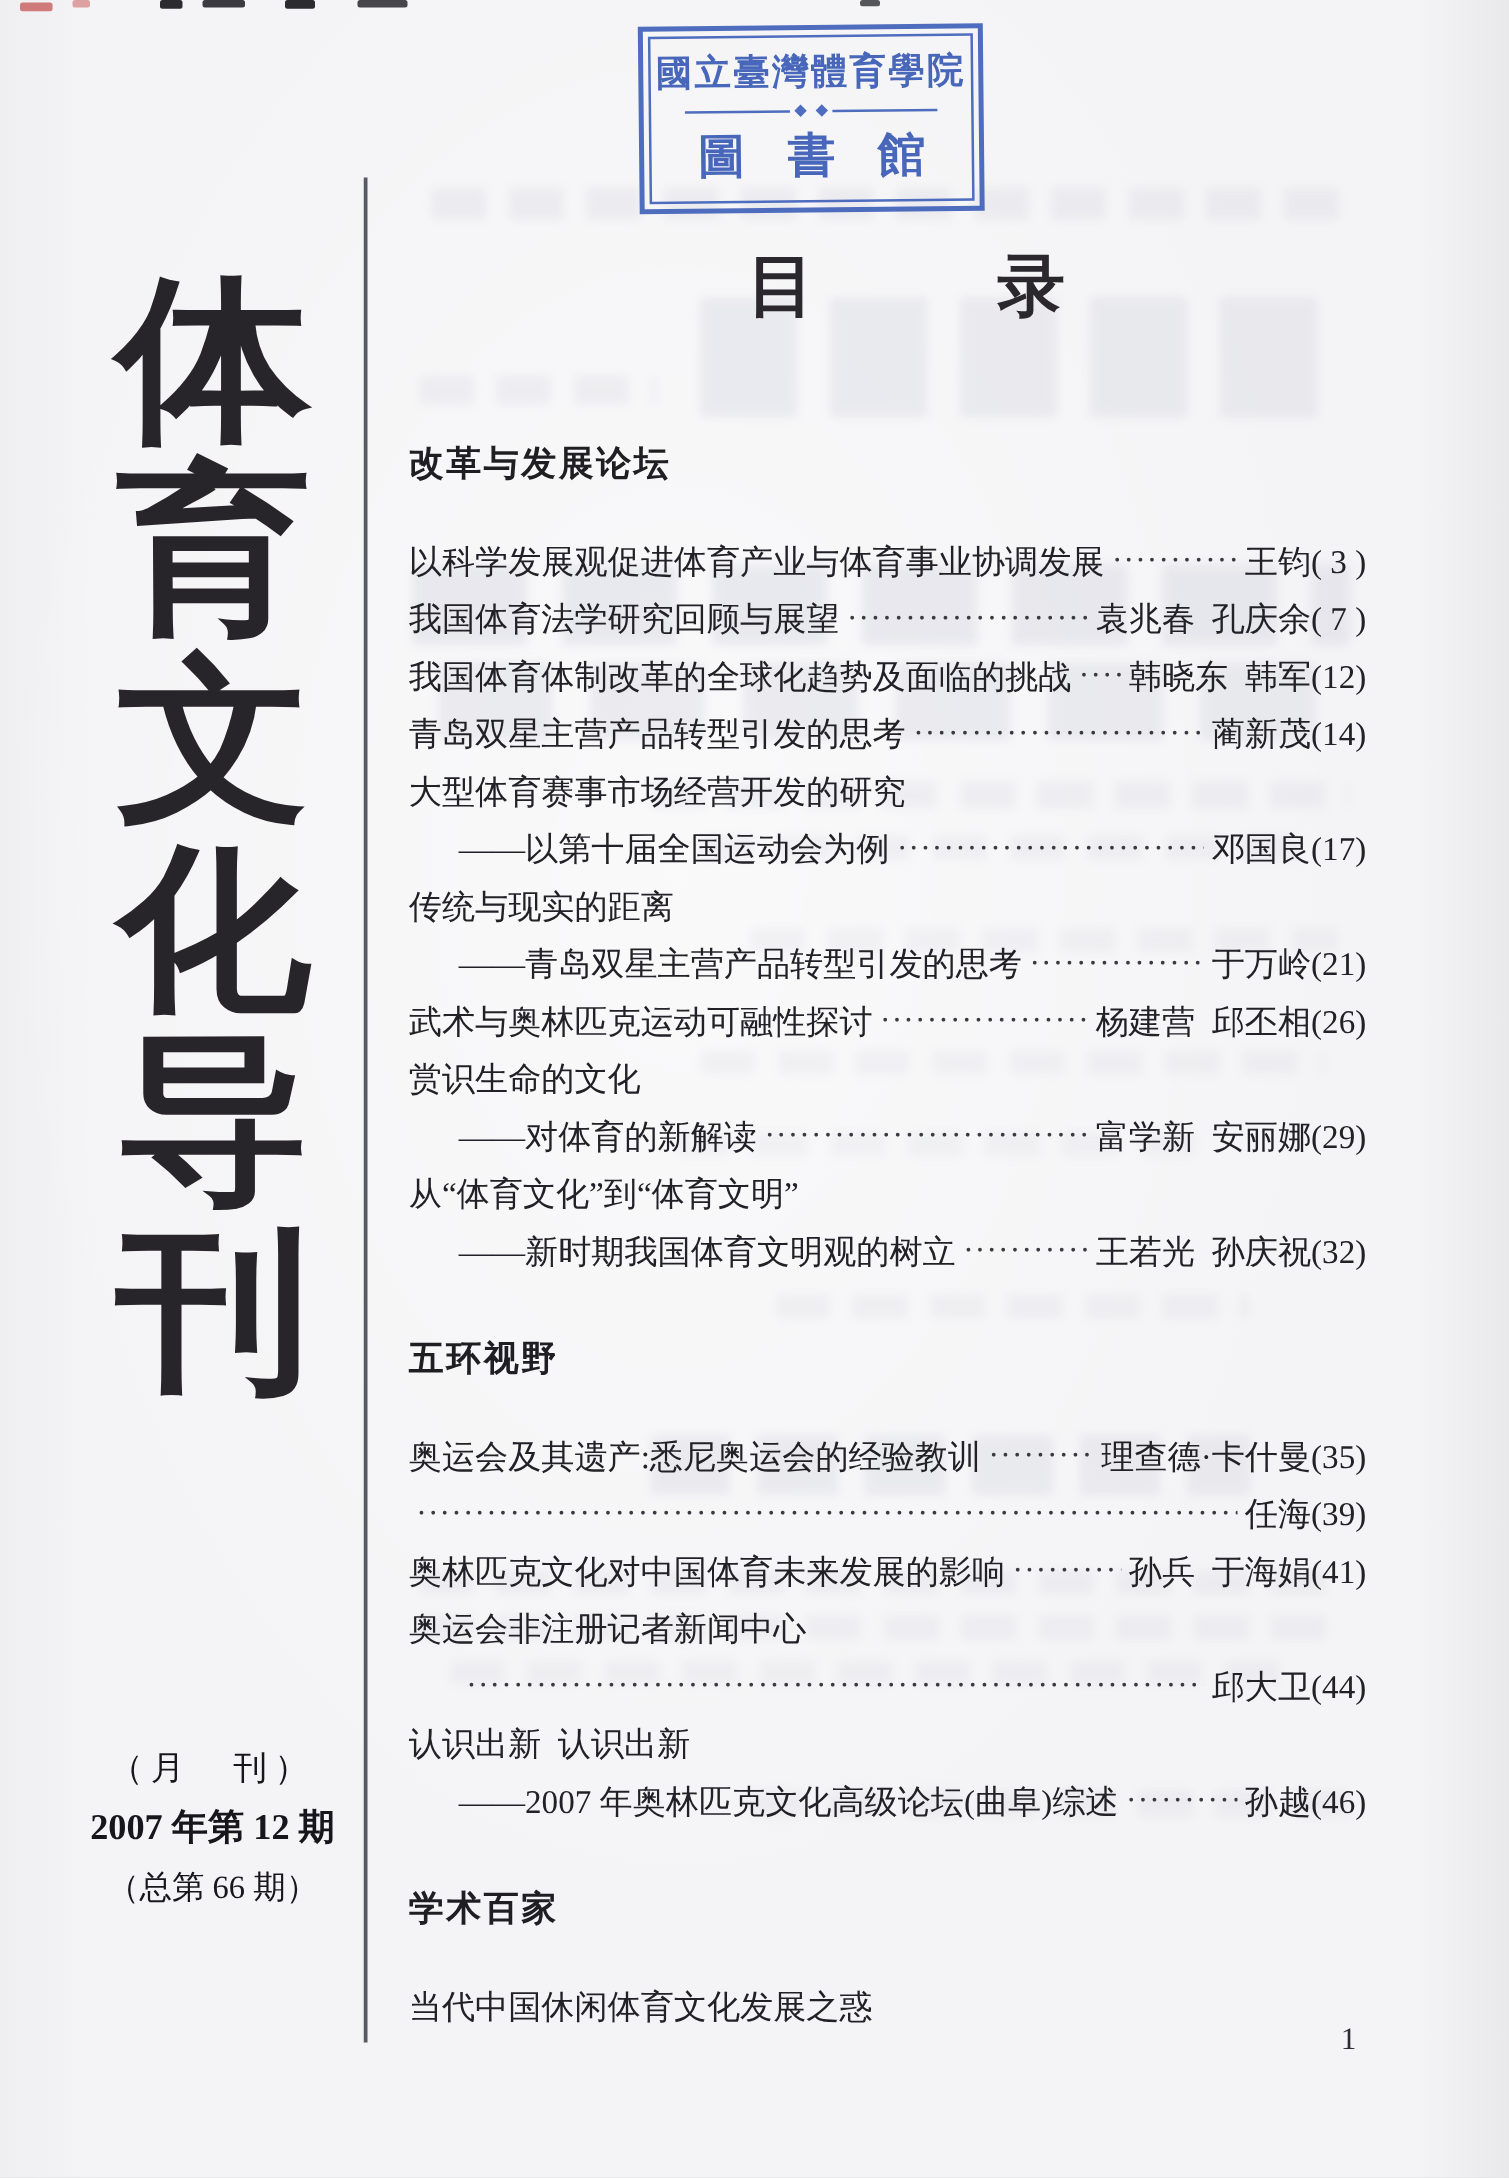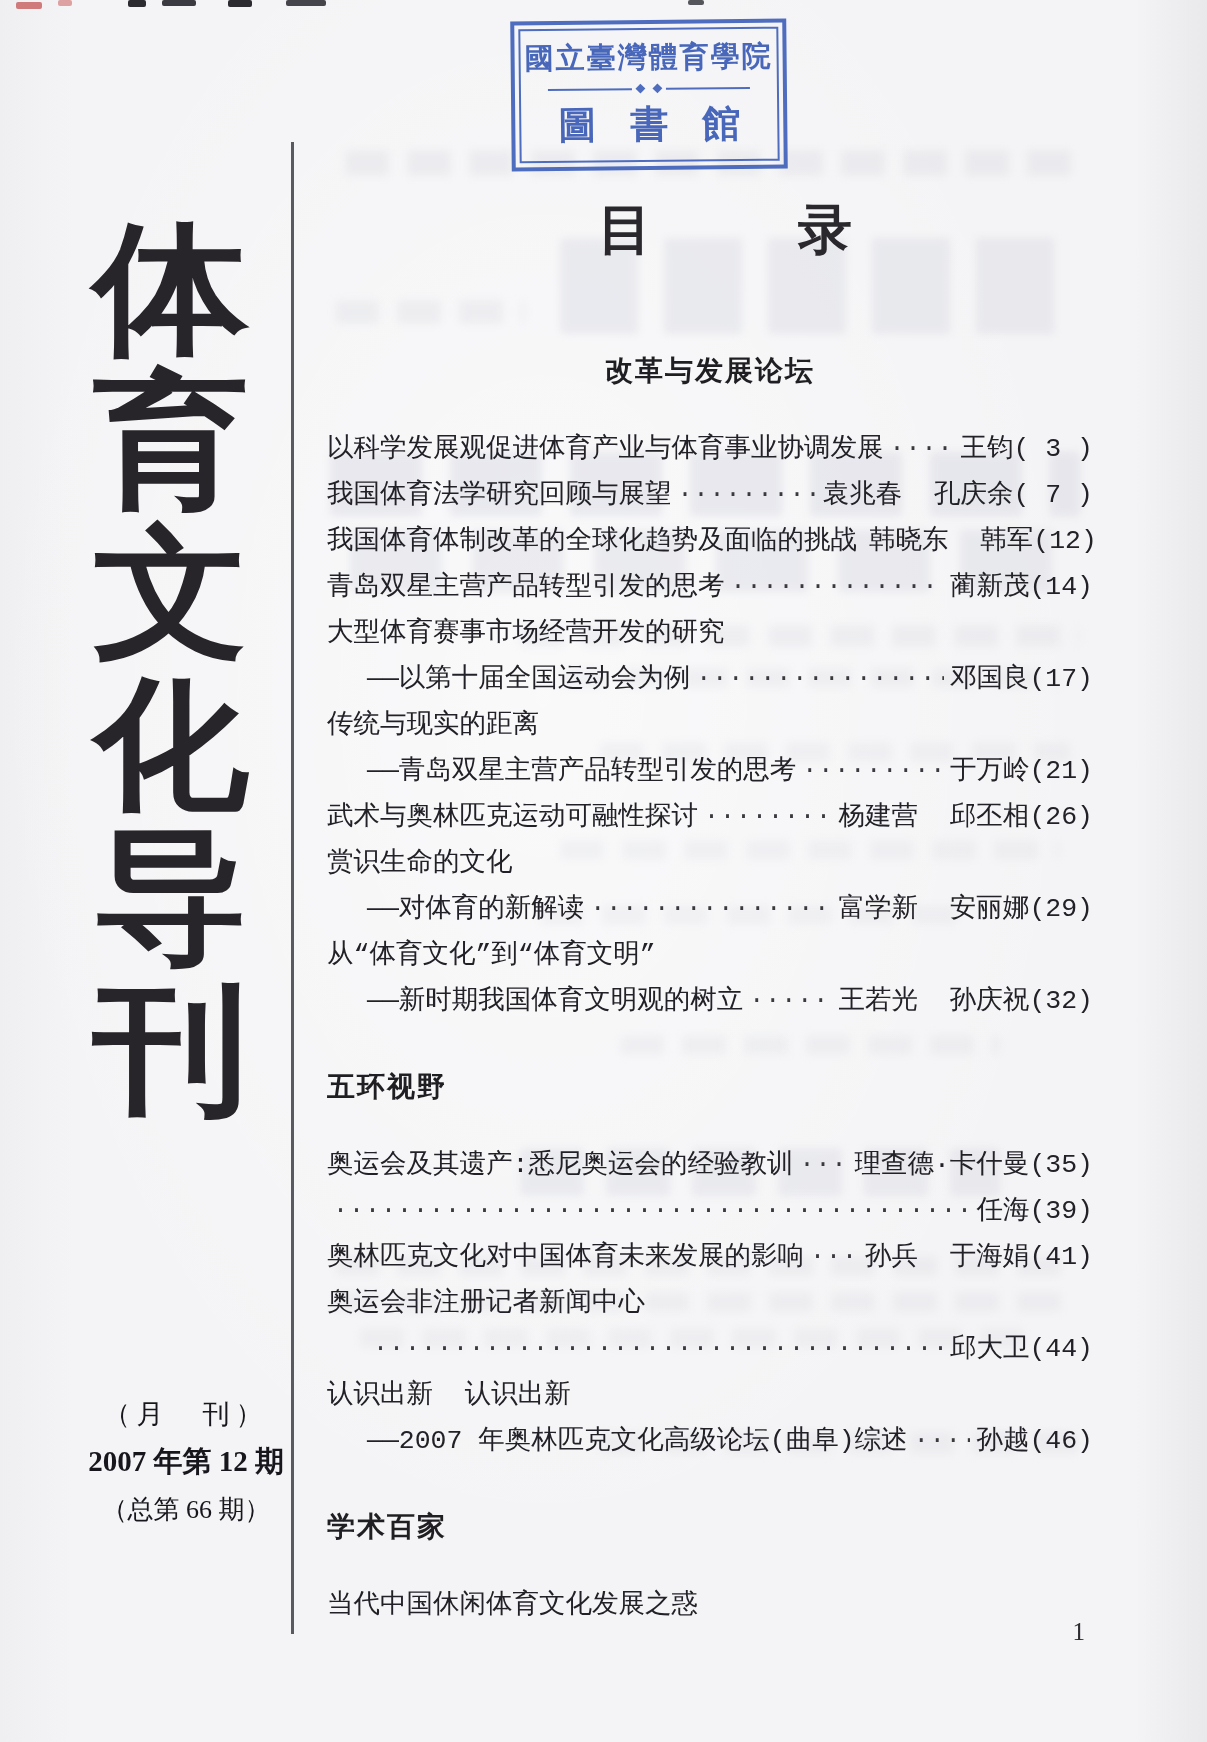--- a/index.html
+++ b/index.html
@@ -43,37 +43,37 @@
   .stamp-divider{display:flex;align-items:center;width:86%;height:8px;}
   .stamp-divider .bar{flex:1;height:2px;background:#4062ba;}
   .stamp-divider .dia{width:7px;height:7px;background:#4062ba;transform:rotate(45deg);margin:0 5px;}
   .stamp-line2{font-size:38px;font-weight:bold;letter-spacing:34px;text-indent:34px;white-space:nowrap;}
   
   .rule{position:absolute;left:291px;top:142px;width:3px;height:1492px;background:#595962;}
   .masthead{position:absolute;left:86px;top:214px;width:170px;
     font-family:"Liberation Sans", sans-serif;font-weight:900;color:#28252a;}
   .masthead .ch{height:152px;line-height:148px;font-size:147px;text-align:center;
     transform:scale(1.06,.97);}
-  .issue{position:absolute;left:60px;top:1396px;width:252px;text-align:center;color:#17161c;}
+  .issue{position:absolute;left:44px;top:1396px;width:252px;text-align:center;color:#17161c;}
   .issue .freq{font-size:27px;letter-spacing:6px;margin-bottom:10px;white-space:nowrap;}
   .issue .num{font-size:29px;font-weight:bold;margin-bottom:10px;white-space:nowrap;}
   .issue .cum{font-size:26px;margin-bottom:0;white-space:nowrap;}
   
   .toc{position:absolute;left:327px;top:196px;width:766px;}
   .toc-title{display:flex;justify-content:center;gap:146px;
     font-family:"Liberation Sans", sans-serif;
     font-size:54px;font-weight:bold;color:#2a282c;line-height:66px;
     margin-bottom:90px;padding-left:30px;}
   .section-heading{
     font-family:"Liberation Sans", sans-serif;
     font-size:28px;font-weight:bold;color:#1f1e22;
     margin:44px 0 36px;letter-spacing:2px;
   }
-  .toc-section:first-child .section-heading{margin-top:0;text-align:center;}
-  .entry-row{display:flex;align-items:flex-end;font-size:26.5px;line-height:46px;white-space:pre;color:#222127;font-family:Liberation Mono, monospace;}
+  .toc-section:first-child .section-heading{margin-top:0;}
+  .entry-row{display:flex;align-items:flex-end;font-size:26.5px;line-height:46px;white-space:pre;color:#222127;}
   .entry-row.indent{padding-left:40px;}
   .entry-title{flex:0 0 auto;}
   .entry-leader{flex:1 1 auto;overflow:hidden;white-space:nowrap;color:#3a393f;
     margin:0 6px;letter-spacing:1px;font-size:25px;}
   .entry-authors{flex:0 0 auto;white-space:pre;}
   .entry-page{flex:0 0 auto;white-space:pre;}
   
   .page-number{position:absolute;right:122px;bottom:96px;font-size:25px;color:#2c2b31;}
 </style>
 </head>

